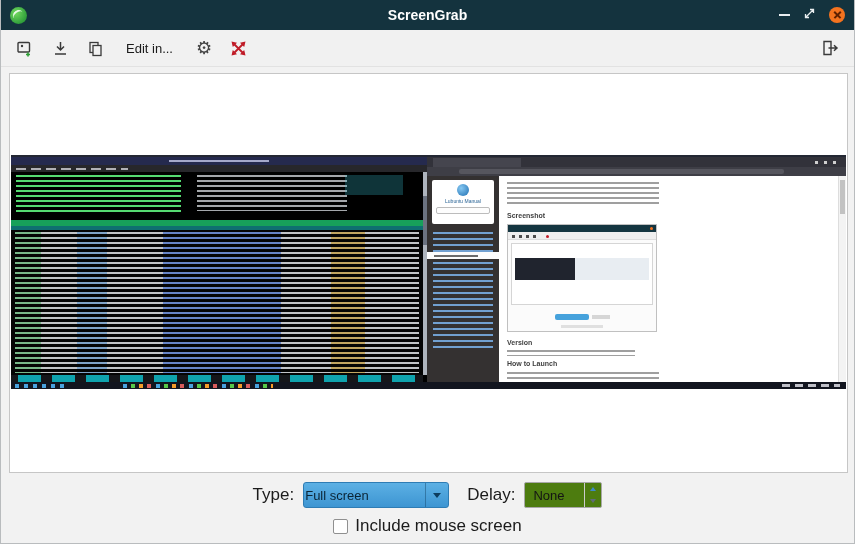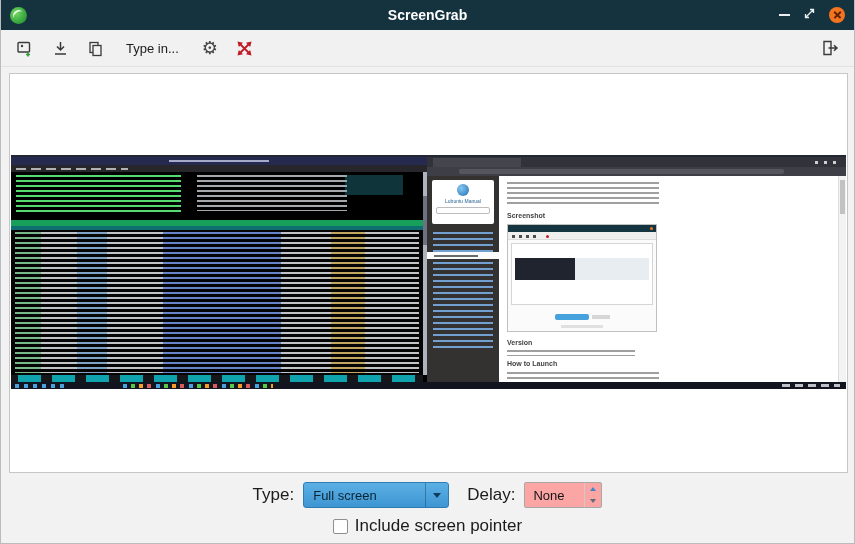--- a/index.html
+++ b/index.html
@@ -112,26 +112,26 @@
   .tk-mid { position:absolute; left:112px; top:1.5px; width:150px; height:4px;
     background:repeating-linear-gradient(90deg,#4aa3df 0 4px,transparent 4px 8px,#57c84a 8px 12px,transparent 12px 16px,#f49d2a 16px 20px,transparent 20px 24px,#d85c5c 24px 28px,transparent 28px 33px); }
   .tk-right { position:absolute; right:6px; top:2px; width:58px; height:3px;
     background:repeating-linear-gradient(90deg,rgba(222,222,230,.85) 0 8px,transparent 8px 13px); }
 
   
   .ctrl-row1 { position:absolute; top:482px; left:0; right:0; display:flex; justify-content:center; align-items:center; }
   .lbl { font-size:17px; color:#1b1b1b; }
   .type-combo { margin-left:9px; width:146px; height:26px; border:1px solid #2e7cb4; border-radius:3px;
     background:linear-gradient(#5cb0e4,#3d95d2); position:relative; display:flex; align-items:center; }
-  .combo-val { font-size:13px; color:#0b2536; padding-left:9px; }
+  .combo-val { font-size:13px; color:#0b2536; padding-left:1px; }
   .combo-arrow { position:absolute; right:0; top:0; bottom:0; width:23px; border-left:1px solid rgba(18,66,102,.45);
     display:flex; align-items:center; justify-content:center; }
   .combo-arrow::after { content:""; border:4px solid transparent; border-top:5px solid #0d3c5e; margin-top:5px; }
   .delay-lbl { margin-left:18px; }
-  .delay-spin { margin-left:9px; width:78px; height:26px; background:#fca5a5; border:1px solid #a8a8a8; border-radius:2px;
+  .delay-spin { margin-left:9px; width:78px; height:26px; background:#4d7c0f; border:1px solid #a8a8a8; border-radius:2px;
     position:relative; display:flex; align-items:center; }
   .spin-val { font-size:13px; color:#141414; padding-left:8px; }
   .spin-btns { position:absolute; right:0; top:0; bottom:0; width:17px; border-left:1px solid #cccccc; display:flex; flex-direction:column; }
   .spin-up, .spin-down { flex:1; display:flex; align-items:center; justify-content:center; }
   .spin-up::after { content:""; border:3.5px solid transparent; border-bottom:4.5px solid #3f88c5; margin-bottom:3px; }
   .spin-down::after { content:""; border:3.5px solid transparent; border-top:4.5px solid #5f6b77; margin-top:3px; }
   .ctrl-row2 { position:absolute; top:516px; left:0; right:0; display:flex; justify-content:center; align-items:center; gap:7px; }
   .checkbox { width:15px; height:15px; background:#fefefe; border:1px solid #8f8f8f; border-radius:2px; }
 </style>
 </head>
@@ -165,21 +165,21 @@
       <svg width="17" height="17" viewBox="0 0 17 17">
         <path d="M8.5 2 v7.5 M5 6.5 l3.5 3.5 3.5-3.5 M3 14 h11" stroke="#3a3a3a" stroke-width="1.5" fill="none"></path>
       </svg>
     </div>
     <div class="tbtn">
       <svg width="17" height="17" viewBox="0 0 17 17">
         <rect x="3" y="2.5" width="8" height="10" fill="none" stroke="#3a3a3a" stroke-width="1.3"></rect>
         <rect x="6" y="5.5" width="8" height="10" fill="#f1f1f1" stroke="#3a3a3a" stroke-width="1.3"></rect>
       </svg>
     </div>
-    <div class="edit-btn">Type in...</div>
+    <div class="edit-btn">Edit in...</div>
     <div class="tbtn">
       <span class="gear-glyph">⚙</span>
     </div>
     <div class="tbtn">
       <svg width="19" height="19" viewBox="0 0 19 19">
         <path d="M9.5 9.5 L4 4 M9.5 9.5 L15 4 M9.5 9.5 L4 15 M9.5 9.5 L15 15" stroke="#c01c28" stroke-width="1.8" fill="none"></path>
         <path d="M2.5 2.5 L8 3.8 L3.8 8 Z" fill="#c01c28"></path>
         <path d="M16.5 2.5 L11 3.8 L15.2 8 Z" fill="#c01c28"></path>
         <path d="M2.5 16.5 L8 15.2 L3.8 11 Z" fill="#c01c28"></path>
         <path d="M16.5 16.5 L11 15.2 L15.2 11 Z" fill="#c01c28"></path>
@@ -273,16 +273,16 @@
     <div class="delay-spin">
       <span class="spin-val">None</span>
       <div class="spin-btns">
         <div class="spin-up"></div>
         <div class="spin-down"></div>
       </div>
     </div>
   </div>
   <div class="ctrl-row2">
     <div class="checkbox"></div>
-    <span class="lbl">Include screen pointer</span>
+    <span class="lbl">Include mouse screen</span>
   </div>
 
 </div>
 
 </body></html>

